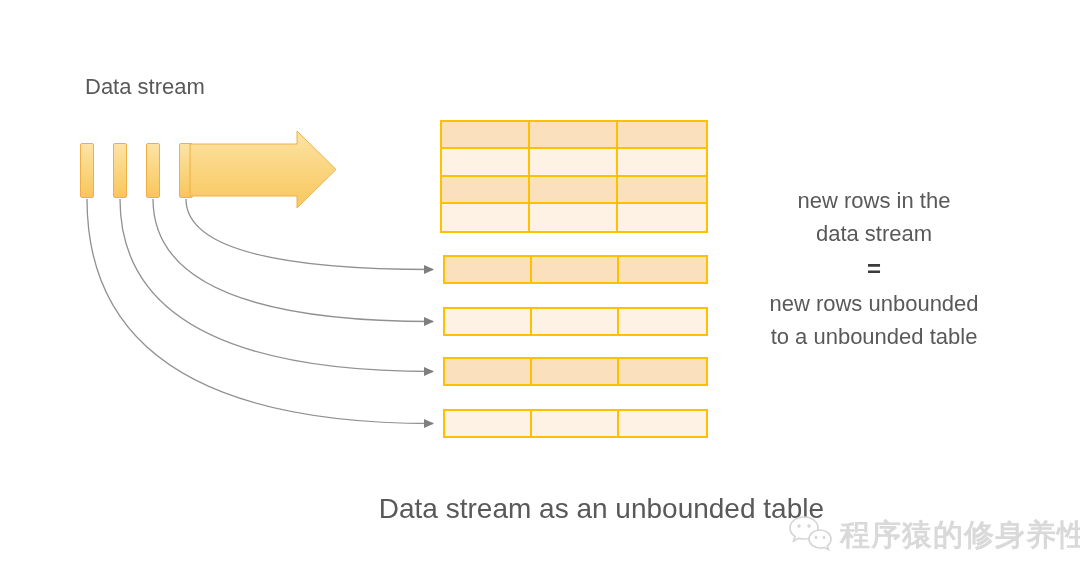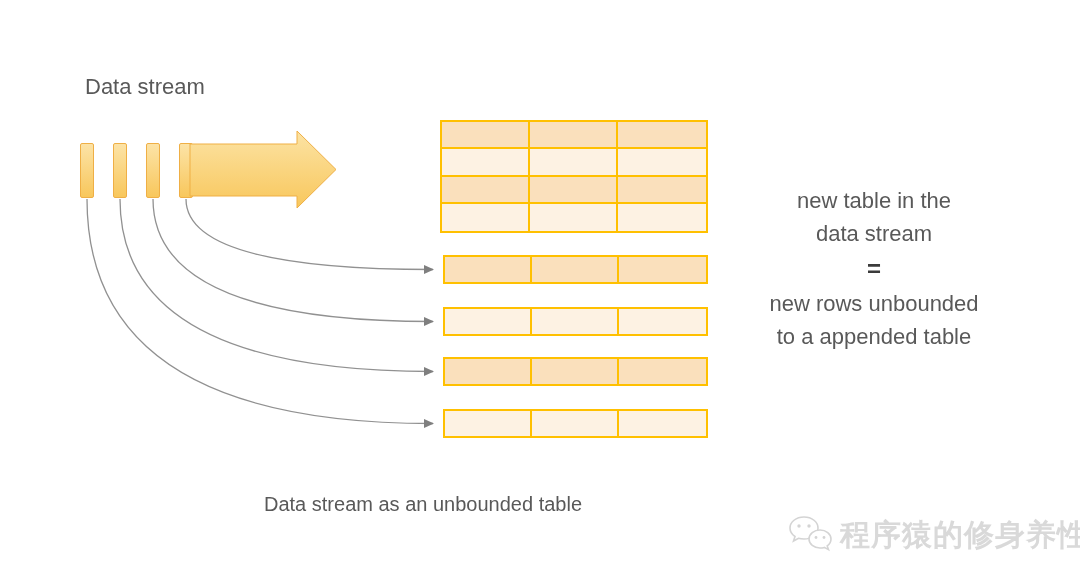--- a/index.html
+++ b/index.html
@@ -49,21 +49,21 @@
   
   .annotation {
     position:absolute; left:740px; top:184px; width:268px;
     text-align:center; color:#595959; font-size:22px; line-height:33px;
   }
   .annotation .equals { font-weight:bold; color:#3B3B3B; font-size:24px; line-height:37px; }
 
   
   .caption {
     position:absolute; left:264px; top:493px; width:560px;
-    text-align:left; color:#595959; font-size:20px;
+    text-align:right; color:#595959; font-size:28px;
   }
 
   
   .watermark {
     position:absolute; left:786px; top:513px; height:44px;
     display:flex; align-items:center; gap:6px;
   }
   .watermark-text {
     color:#d9d9d9; font-size:30px; font-weight:bold; letter-spacing:1px;
     text-shadow:1px 1px 0 #ffffff; white-space:nowrap;
@@ -130,25 +130,25 @@
     <div class="cell dark"></div>
     <div class="cell dark"></div>
   </div>
   <div class="approw row-d">
     <div class="cell light"></div>
     <div class="cell light"></div>
     <div class="cell light"></div>
   </div>
 
   <div class="annotation">
-    <div>new table in the</div>
+    <div>new rows in the</div>
     <div>data stream</div>
     <div class="equals">=</div>
     <div>new rows unbounded</div>
-    <div>to a appended table</div>
+    <div>to a unbounded table</div>
   </div>
 
   <div class="caption">Data stream as an unbounded table</div>
 
   <div class="watermark">
     <svg width="48" height="42" viewBox="0 0 48 42" xmlns="http://www.w3.org/2000/svg">
       <g fill="#ffffff" stroke="#d4d4d4" stroke-width="1.6">
         <path d="M18,3 C10,3 4,8 4,14 C4,17.5 6,20.5 9,22.5 L7.5,27 L12.5,24.3 C14.2,24.8 16,25 18,25 C26,25 32,20 32,14 C32,8 26,3 18,3 Z"></path>
         <path d="M34,16 C28,16 23,20 23,25 C23,30 28,34 34,34 C35.5,34 37,33.8 38.3,33.4 L42.5,35.6 L41.2,31.9 C43.6,30.3 45,27.8 45,25 C45,20 40,16 34,16 Z"></path>
       </g>

